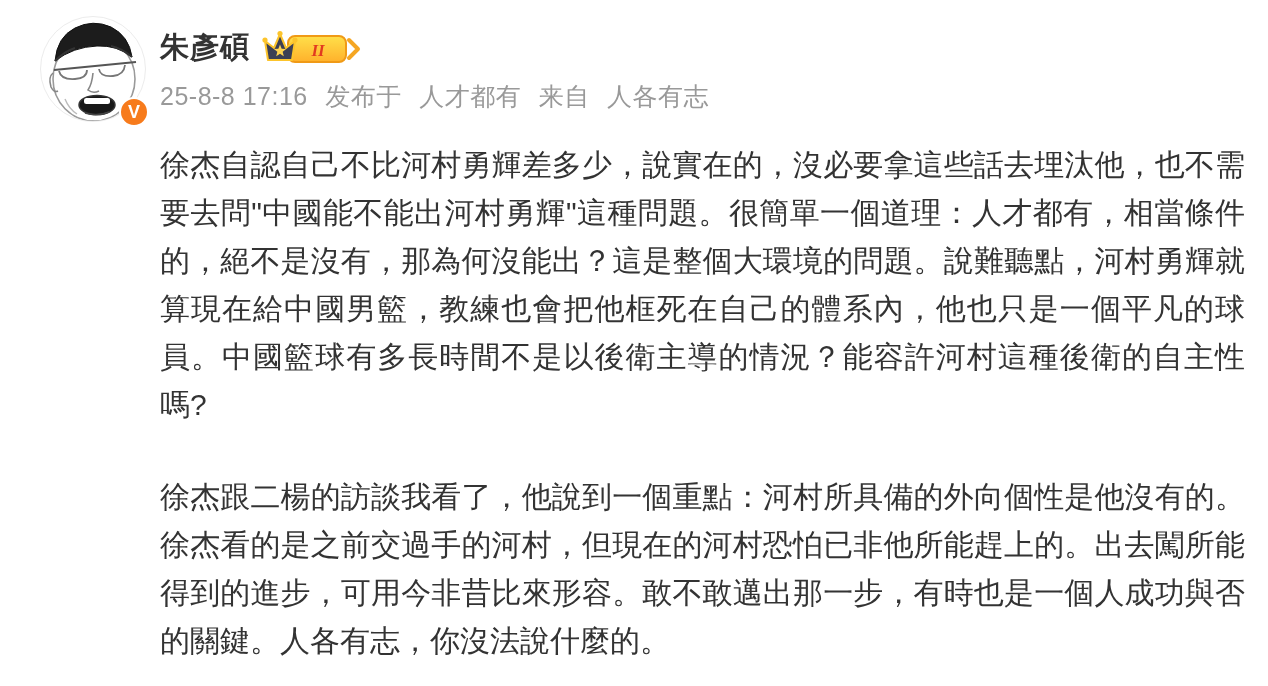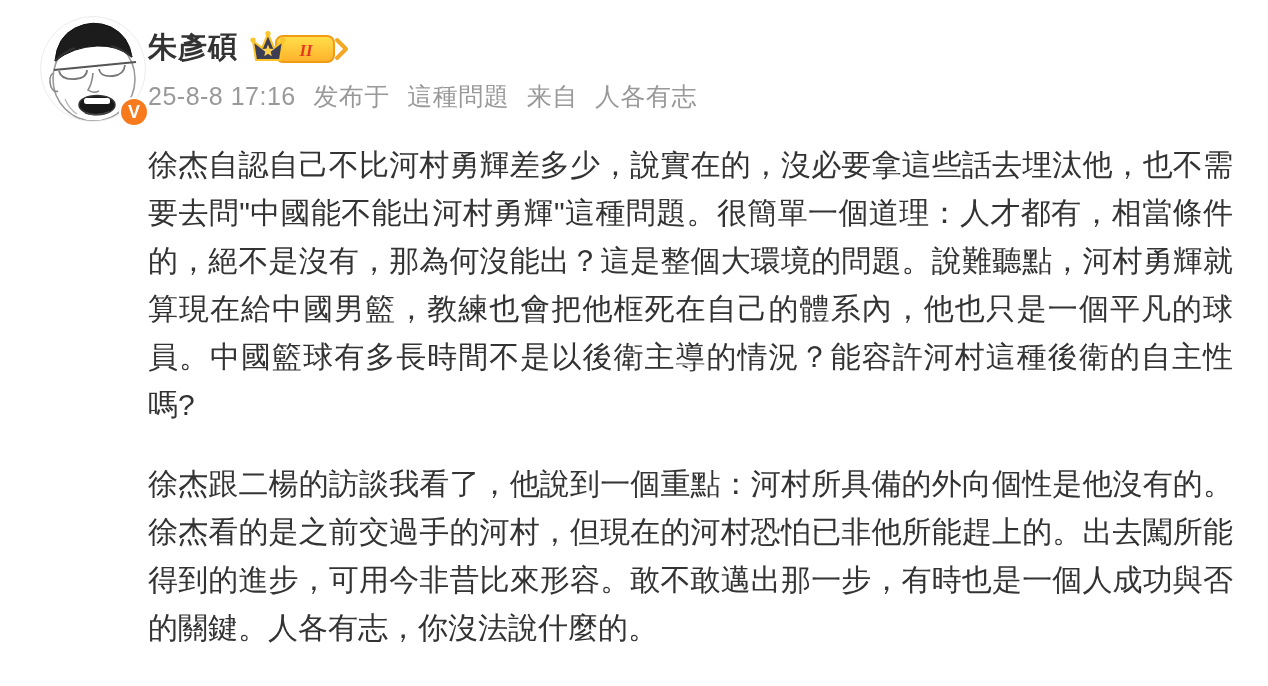--- a/index.html
+++ b/index.html
@@ -33,21 +33,21 @@
     background: #f77b1c;
     border: 2px solid #ffffff;
     color: #fff;
     font-weight: bold;
     font-size: 18px;
     line-height: 26px;
     text-align: center;
     font-family: "Liberation Sans", sans-serif;
   }
   
-  .content { position: absolute; left: 148px; top: 0; width: 1085px; }
+  .content { position: absolute; left: 160px; top: 0; width: 1085px; }
   .header-row {
     display: flex; align-items: center; gap: 12px;
     margin-top: 28px;
   }
   .username {
     font-size: 29px;
     font-weight: 700;
     color: #333333;
     letter-spacing: 1px;
     cursor: pointer;
@@ -62,21 +62,21 @@
   .meta-row span { margin-right: 10px; }
   .meta-row .link { cursor: pointer; }
   
   .body-text {
     margin-top: 28px;
     font-size: 30px;
     line-height: 48px;
     color: #333333;
     text-align: justify;
   }
-  .body-text .para + .para { margin-top: 31px; }
+  .body-text .para + .para { margin-top: 44px; }
 </style>
 </head>
 <body>
 
 <div class="post">
 
   <div class="avatar-wrap">
     <div class="avatar">
       <svg viewBox="0 0 105 105" width="105" height="105">
 
@@ -125,21 +125,21 @@
         <circle cx="3" cy="11" r="2.6" fill="#fcc42c"></circle>
         <circle cx="18" cy="4.5" r="2.6" fill="#fcc42c"></circle>
         <circle cx="33" cy="11" r="2.6" fill="#fcc42c"></circle>
         <polygon points="18,15.5 19.65,19.73 24.2,20 20.66,22.87 21.8,27.3 18,24.8 14.2,27.3 15.34,22.87 11.8,20 16.35,19.73" fill="#ffd34f"></polygon>
       </svg>
     </div>
 
     <div class="meta-row">
       <span class="link">25-8-8 17:16</span>
       <span>发布于</span>
-      <span class="link">這種問題</span>
+      <span class="link">人才都有</span>
       <span>来自</span>
       <span class="link">人各有志</span>
     </div>
 
     <div class="body-text">
       <div class="para">徐杰自認自己不比河村勇輝差多少，說實在的，沒必要拿這些話去埋汰他，也不需要去問"中國能不能出河村勇輝"這種問題。很簡單一個道理：人才都有，相當條件的，絕不是沒有，那為何沒能出？這是整個大環境的問題。說難聽點，河村勇輝就算現在給中國男籃，教練也會把他框死在自己的體系內，他也只是一個平凡的球員。中國籃球有多長時間不是以後衛主導的情況？能容許河村這種後衛的自主性嗎?</div>
       <div class="para">徐杰跟二楊的訪談我看了，他說到一個重點：河村所具備的外向個性是他沒有的。徐杰看的是之前交過手的河村，但現在的河村恐怕已非他所能趕上的。出去闖所能得到的進步，可用今非昔比來形容。敢不敢邁出那一步，有時也是一個人成功與否的關鍵。人各有志，你沒法說什麼的。</div>
     </div>
 
   </div>

